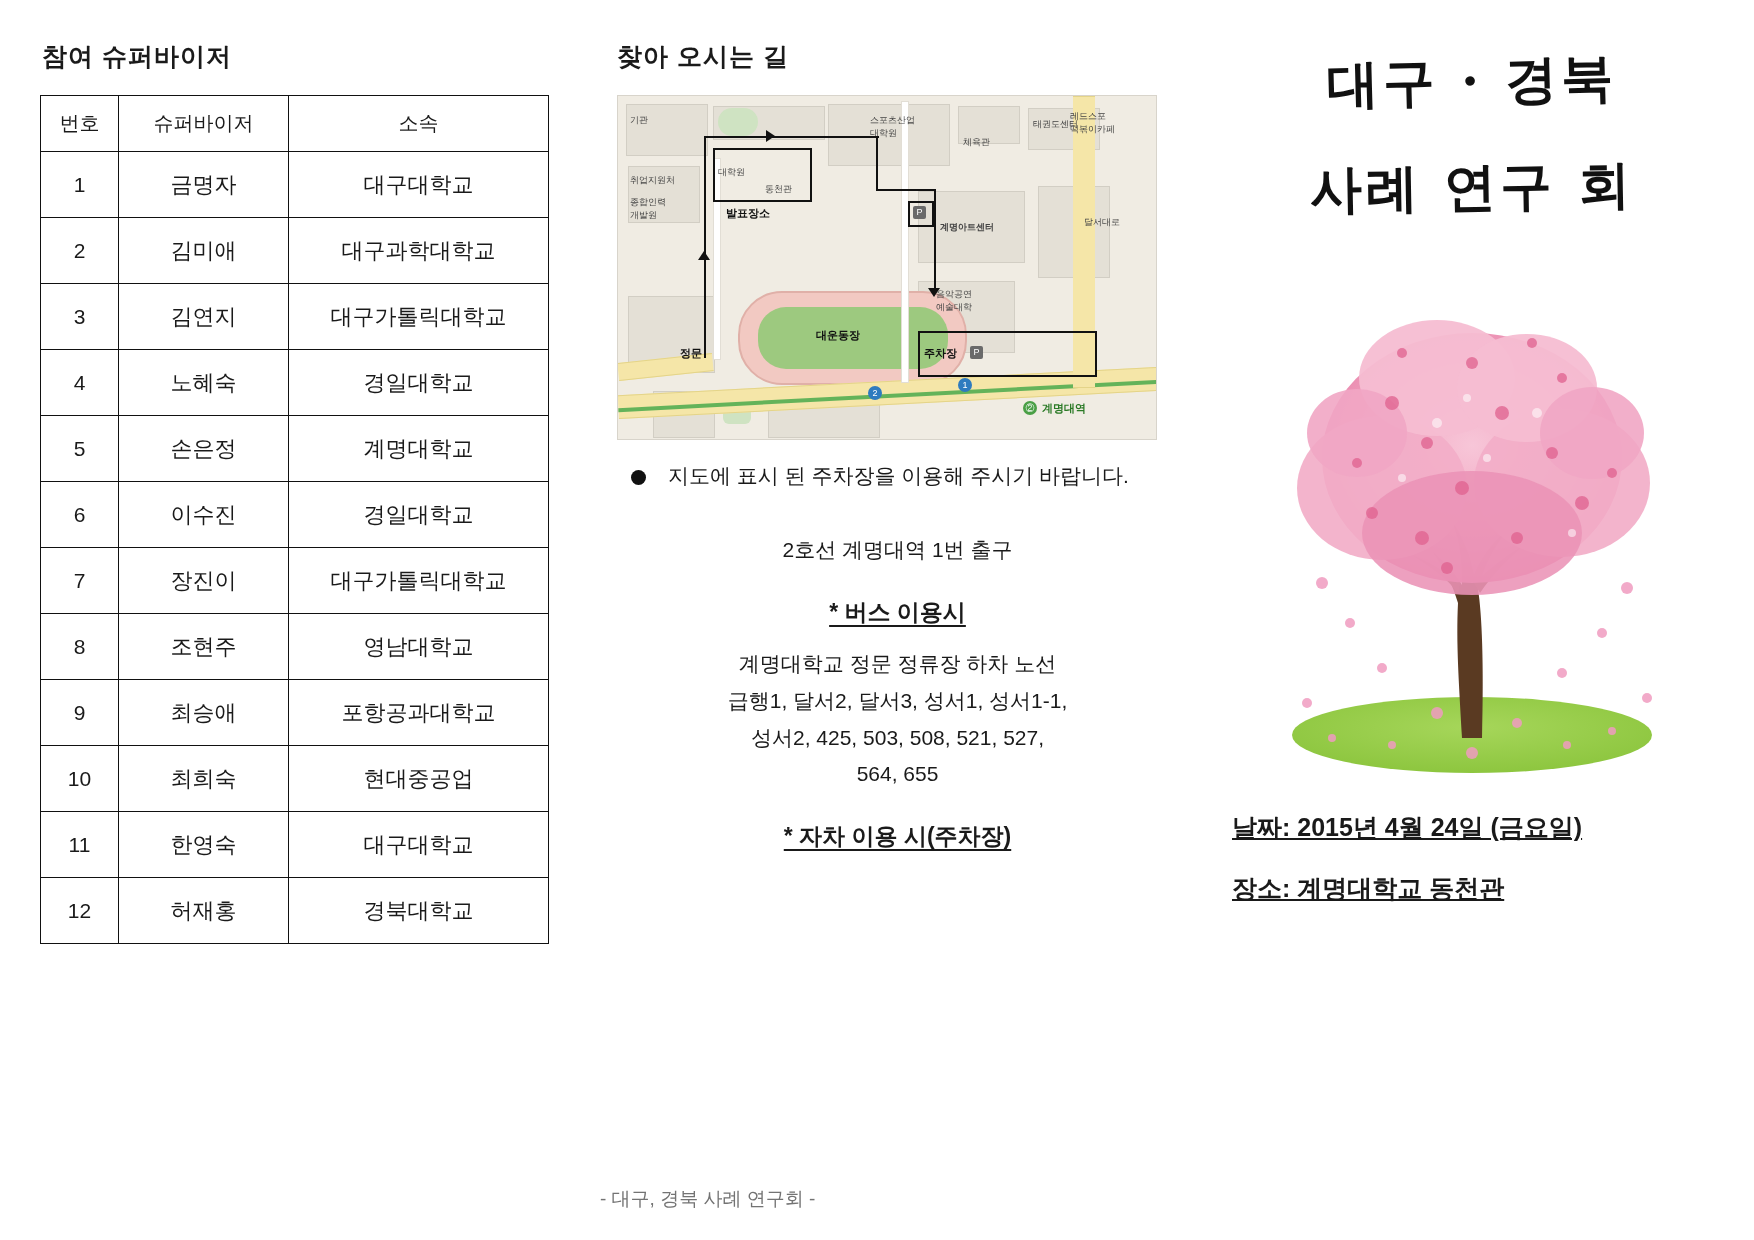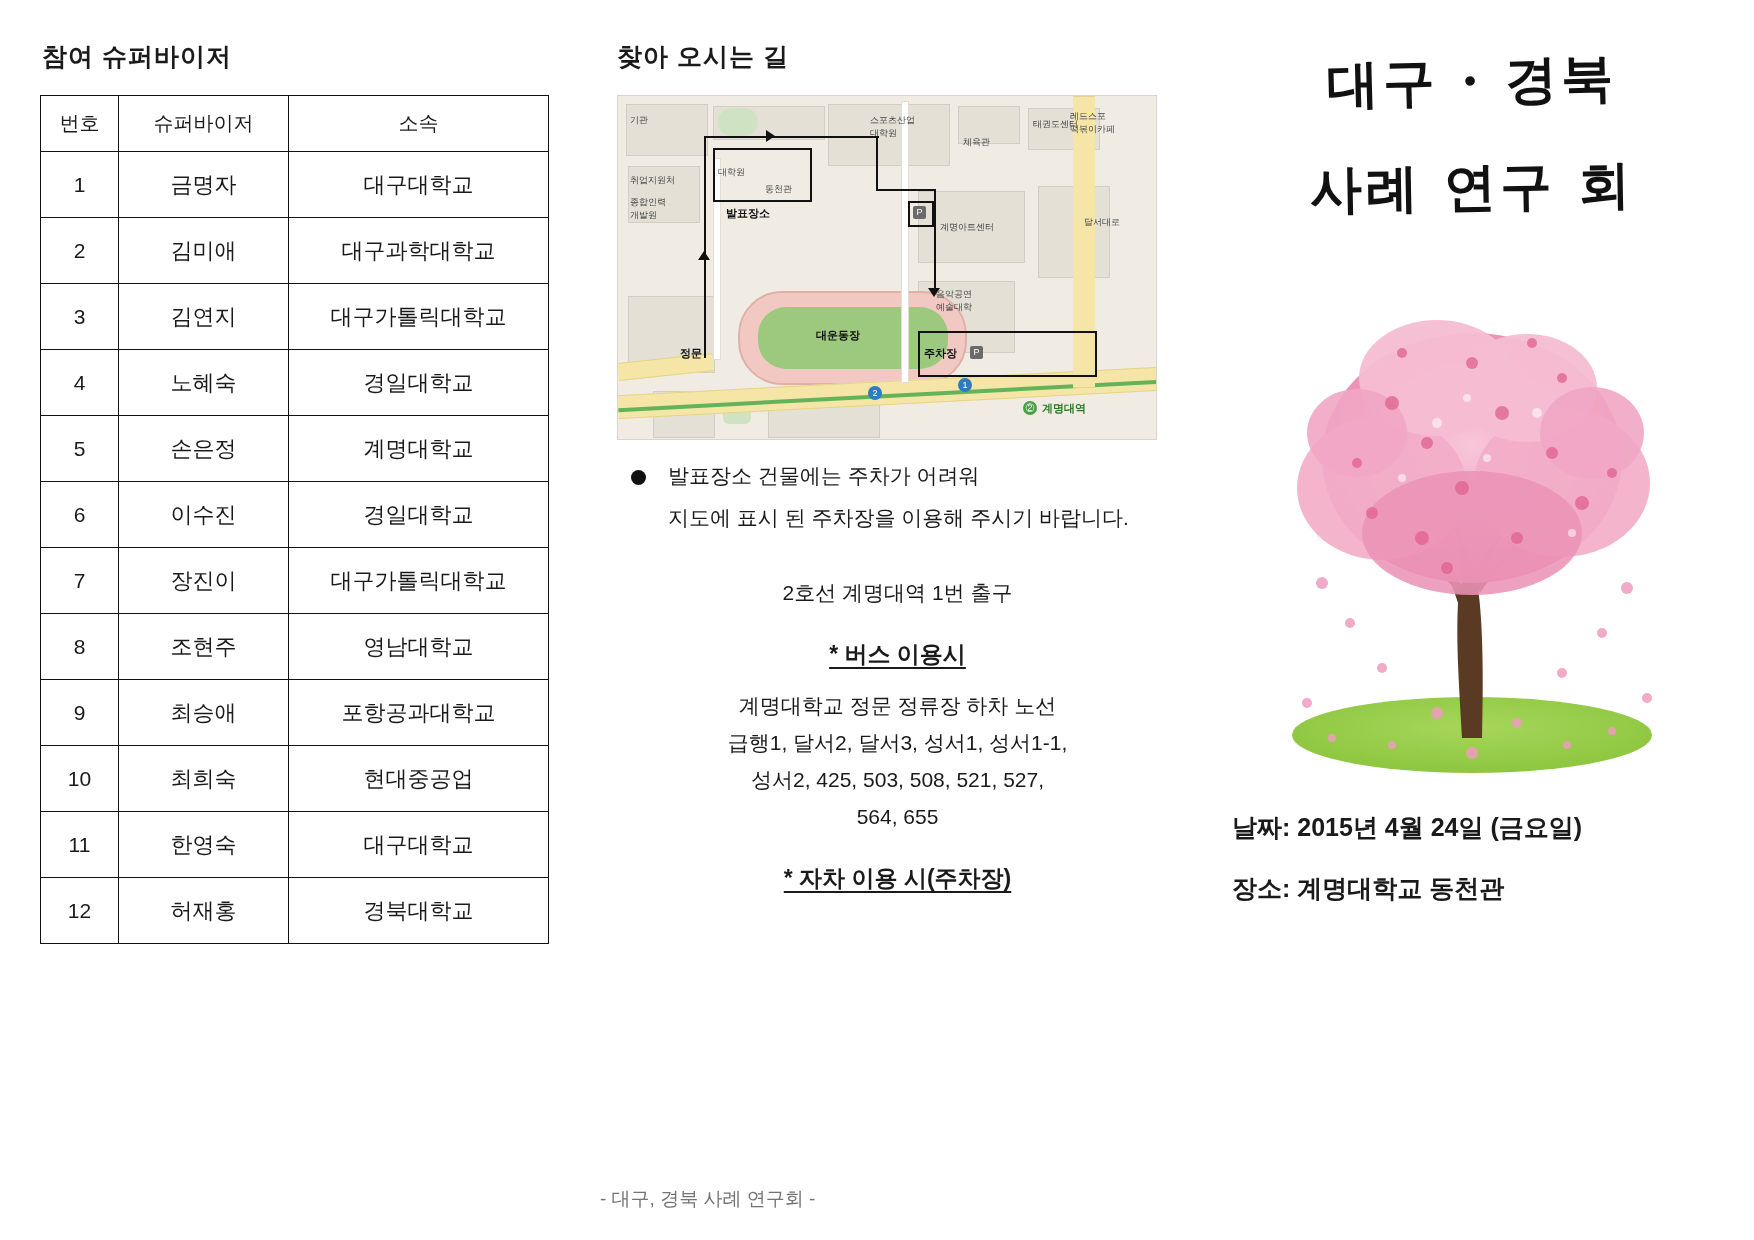--- a/index.html
+++ b/index.html
@@ -235,20 +235,21 @@
   }
   .tree-wrap {
     position: relative;
     width: 420px;
     height: 510px;
     margin: 60px auto 0 auto;
   }
   .info-lines {
     margin-top: 18px;
     padding-left: 12px;
+    text-decoration: underline;
   }
   .info-lines div {
     font-size: 25px;
     font-weight: bold;
     margin-bottom: 28px;
     white-space: nowrap;
   }
 </style>
 </head>
 <body>
@@ -376,21 +377,21 @@
       <div class="map-box-outline" style="left:290px; top:105px; width:22px; height:22px;"></div>
       <div class="map-pin" style="left:295px; top:110px;">P</div>
 
       <div class="map-box-outline" style="left:300px; top:235px; width:175px; height:42px;"></div>
       <div class="map-label bold" style="left:306px; top:250px;">주차장</div>
       <div class="map-pin" style="left:352px; top:250px;">P</div>
 
       <div class="map-label" style="left:252px; top:18px;">스포츠산업<br>대학원</div>
       <div class="map-label" style="left:345px; top:24px;margin-top:16px;">체육관</div>
       <div class="map-label" style="left:415px; top:22px;">태권도센터</div>
-      <div class="map-label" style="left:322px; top:125px;">계명아트센터</div>
+      <div class="map-label" style="left:322px; top:125px;font-weight:bold;">계명아트센터</div>
       <div class="map-label" style="left:318px; top:192px;">음악공연<br>예술대학</div>
       <div class="map-label" style="left:12px; top:18px;">기관</div>
       <div class="map-label" style="left:12px; top:78px;">취업지원처</div>
       <div class="map-label" style="left:12px; top:100px;">종합인력<br>개발원</div>
       <div class="map-label" style="left:452px; top:14px;">레드스포<br>떡볶이카페</div>
       <div class="map-label" style="left:466px; top:120px;" style2="">달서대로</div>
       <div class="map-label bold" style="left:62px; top:250px;">정문</div>
       <div class="map-circle" style="left:405px; top:305px;">②</div>
       <div class="map-label bold" style="left:424px; top:305px; color:#2b7a26;">계명대역</div>
       <div class="map-circle" style="left:340px; top:282px; background:#2e7bbf;">1</div>
@@ -402,21 +403,20 @@
       <div class="map-route" style="left:316px; top:93px; width:0; height:105px; border-width:0 0 0 2.5px;"></div>
       <div class="map-route" style="left:86px; top:40px; width:0; height:222px; border-width:0 0 0 2.5px;"></div>
       <div class="arrowhead arrow-right" style="left:148px; top:34px;"></div>
       <div class="arrowhead arrow-down" style="left:310px; top:192px;"></div>
       <div class="arrowhead arrow-up" style="left:80px; top:155px;"></div>
     </div>
 
     <div class="note-row">
       <div class="bullet-dot"></div>
       <div class="note-text">
-        <p>발표장소 건물에는 주차가 어려워</p>
         <p>지도에 표시 된 주차장을 이용해 주시기 바랍니다.</p>
       </div>
     </div>
 
     <div class="mid-block">
       <div class="mid-line">2호선 계명대역 1번 출구</div>
     </div>
 
     <div class="mid-block">
       <div class="mid-title">* 버스 이용시</div>

